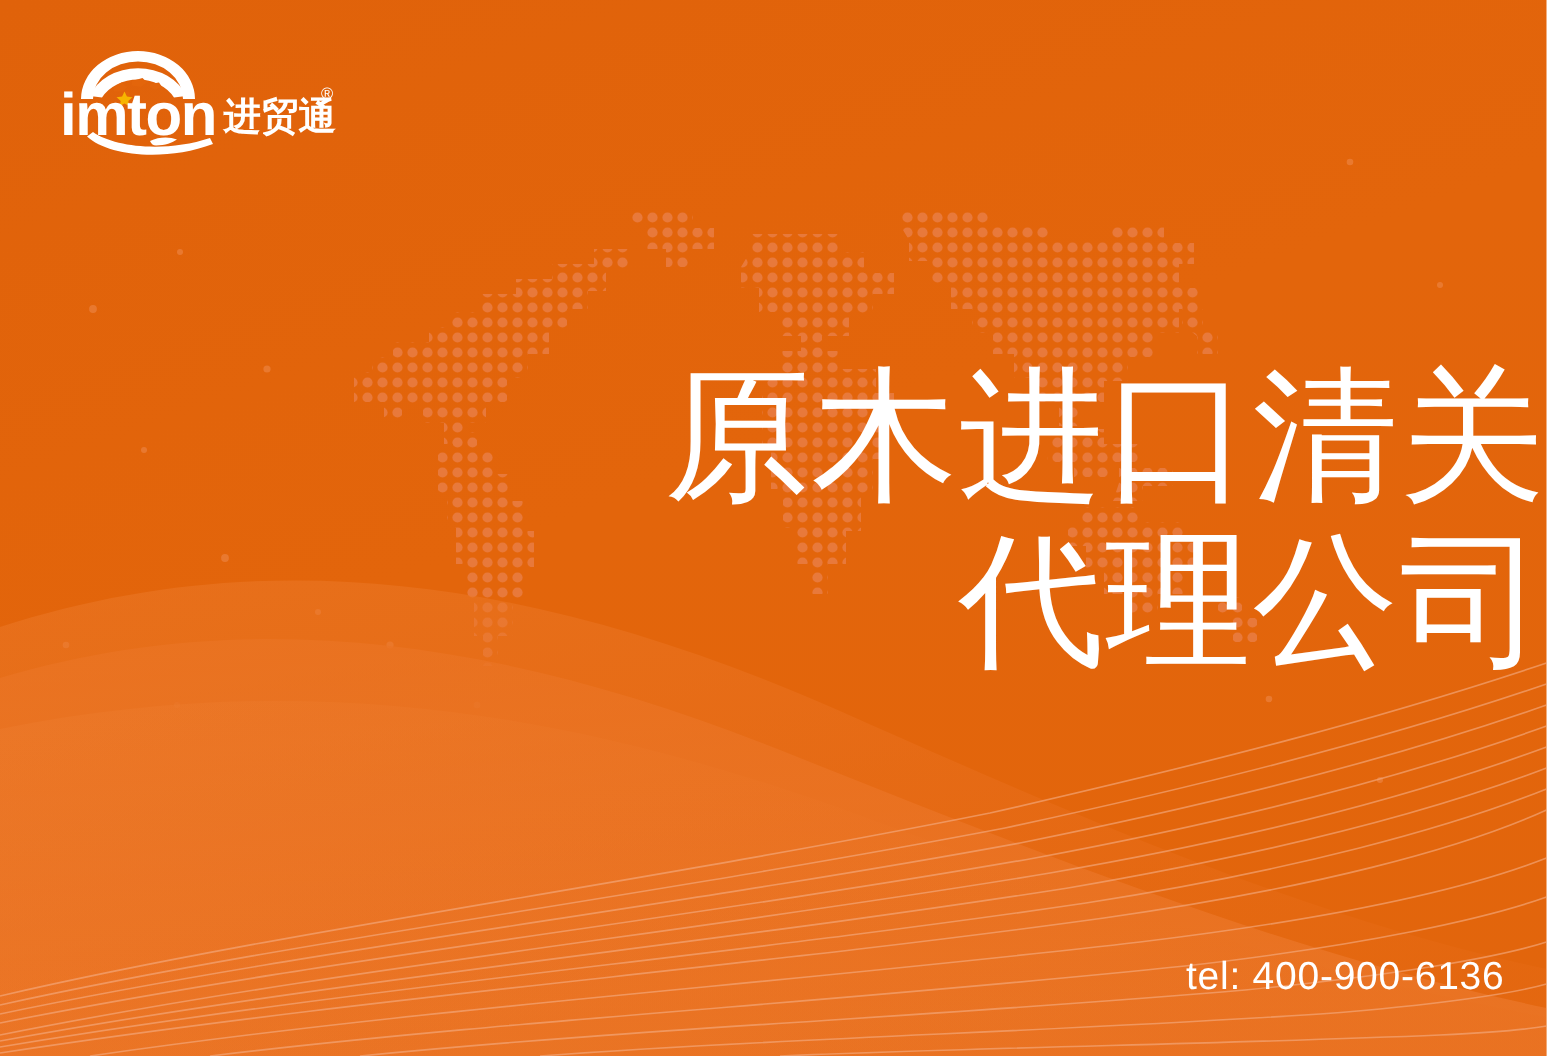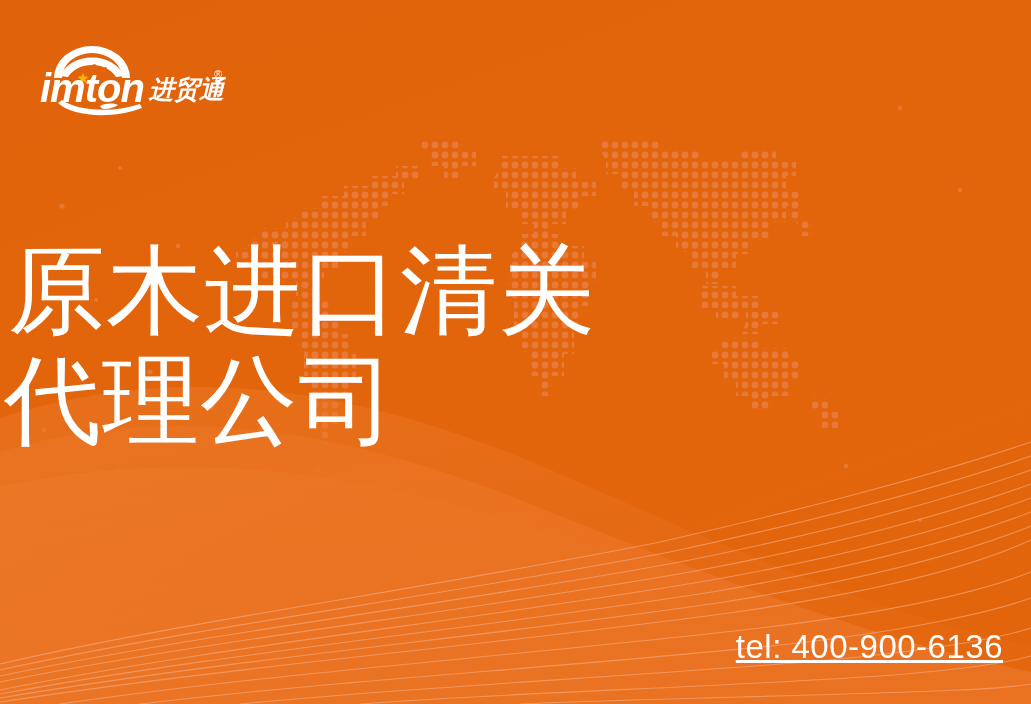--- a/index.html
+++ b/index.html
@@ -27,59 +27,57 @@
     inset: 0;
     width: 100%;
     height: 100%;
     display: block;
   }
 
   
   .logo {
     position: absolute;
     left: 36px;
-    top: 40px;
+    top: 28px;
     width: 190px;
     height: 76px;
-    font-style: italic;
   }
   .logo svg { display: block; width: 190px; height: 76px; }
 
   
   .headline {
     position: absolute;
     left: 0;
     right: 0;
     top: 236px;
-    text-align: left;
+    text-align: right;
     color: #ffffff;
     font-family: "Liberation Sans", "DejaVu Sans", sans-serif;
     font-weight: 400;
     line-height: 1.13;
     letter-spacing: 1px;
   }
   .headline .line {
     display: block;
     font-size: 97px;
     white-space: nowrap;
   }
   .headline .line-1 { padding-left: 8px; }
   .headline .line-2 { padding-left: 4px; }
 
   
   .tel {
     position: absolute;
     right: 28px;
     bottom: 38px;
     color: #ffffff;
-    font-size: 33px;
+    font-size: 26px;
     letter-spacing: 0.5px;
     font-family: "Liberation Sans", "DejaVu Sans", sans-serif;
     white-space: nowrap;
-    text-decoration: underline;
   }
 </style>
 </head>
 <body>
 
 <div id="poster">
 
   <div class="bg-base"></div>
 
   <svg class="bg-svg" viewBox="0 0 1031 704" preserveAspectRatio="none">

